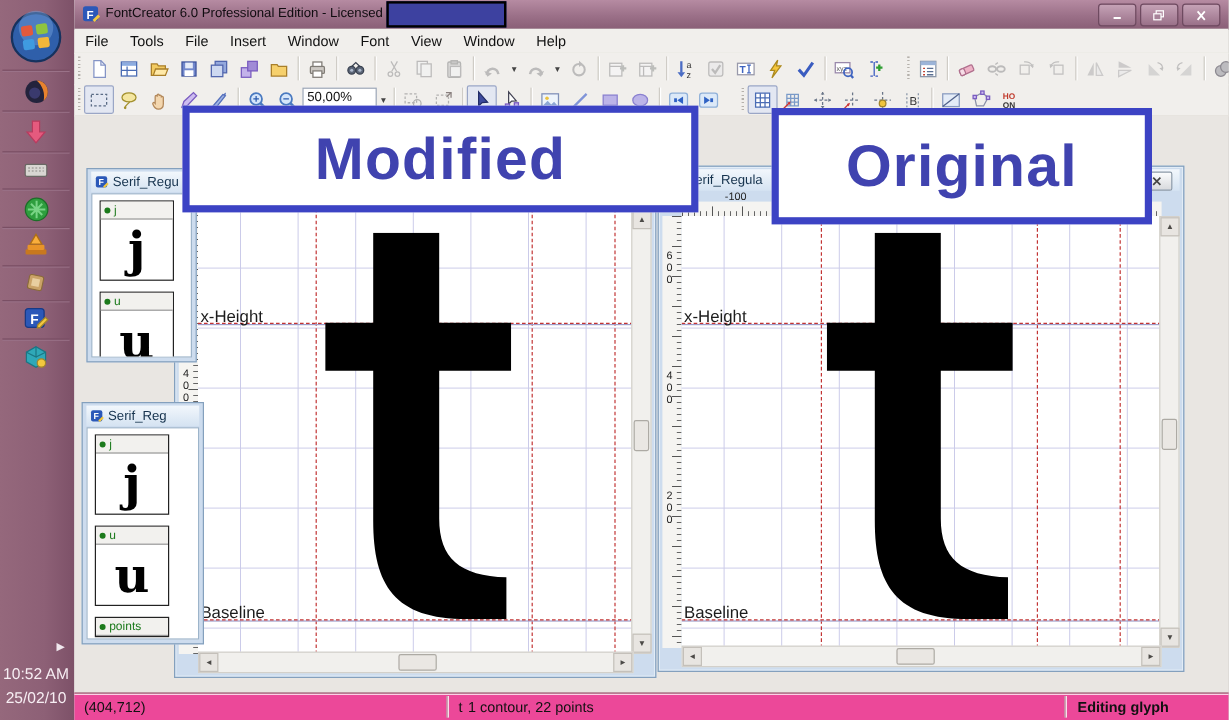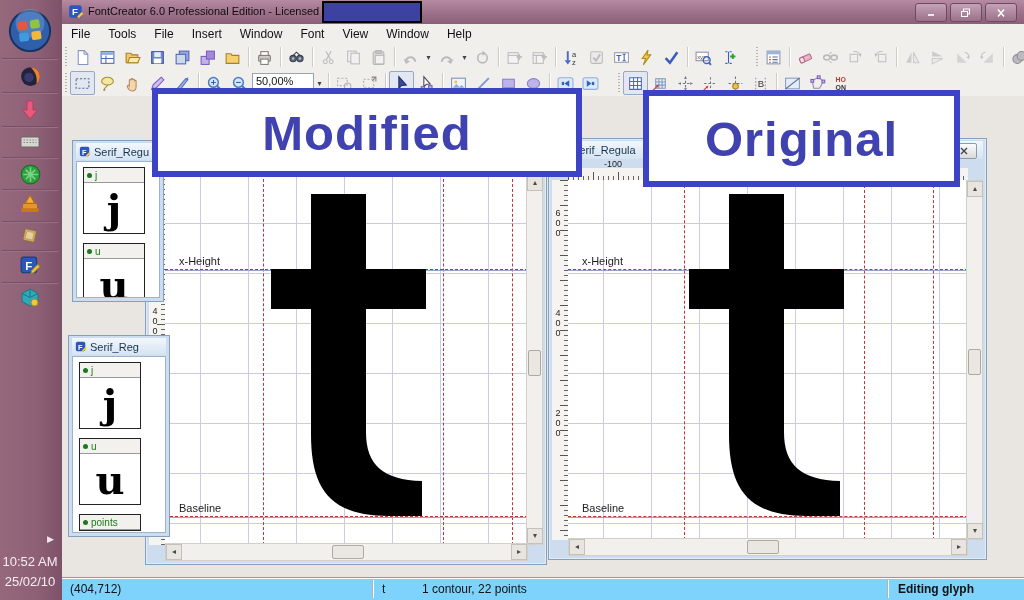--- a/index.html
+++ b/index.html
@@ -56,21 +56,21 @@
      repeating-linear-gradient(to bottom,#555 0 1px,transparent 1px 25px) right top/8px 100% no-repeat,
      repeating-linear-gradient(to bottom,#666 0 1px,transparent 1px 5px) right top/4px 100% no-repeat,#f5f4f1;}
   .vnum{position:absolute;left:0;width:12px;text-align:center;font-size:9px;line-height:10px;color:#222;white-space:pre;}
   .marker{position:absolute;top:1px;font-size:9px;color:#0a0a0a;line-height:9px;}
   .canvas{position:absolute;background:
      linear-gradient(to right,#cbcbe9 1px,transparent 1px),
      linear-gradient(to bottom,#cbcbe9 1px,transparent 1px) #fff;overflow:hidden;}
   .guide-v{position:absolute;top:0;bottom:0;width:0;border-left:1px dashed #c23434;}
   .guide-h{position:absolute;left:0;right:0;height:0;border-top:1px dashed #c23434;}
   .mline{position:absolute;left:0;right:0;height:1px;background:#9e9ecb;}
-  .mlabel{position:absolute;font-size:11px;color:#1c1c1c;background:transparent;margin-left:12px;}
+  .mlabel{position:absolute;font-size:14px;color:#1c1c1c;background:transparent;}
   .glyph-t{position:absolute;}
   
   .hscroll,.vscroll{position:absolute;background:#f1f0ed;border:1px solid #d3d0ca;}
   .sb-thumb{position:absolute;background:#eae7e3;border:1px solid #adaaa4;border-radius:2px;}
   .sb-arrow{position:absolute;font-size:8px;color:#4c4a47;line-height:14px;width:14px;text-align:center;
     background:#e8e5e1;border:1px solid #c4c0ba;}
   
   .ovwin{position:absolute;background:#cddcee;border:1px solid #84a0bd;z-index:2;}
   .ov-title{position:absolute;left:3px;top:2px;right:3px;height:17px;
     background:linear-gradient(#f2f7fc,#d5e3f2);display:flex;align-items:center;font-size:11px;color:#16334e;overflow:hidden;}
@@ -80,21 +80,21 @@
   .cell-h{height:14px;background:#f2f1ee;border-bottom:1px solid #999;display:flex;align-items:center;
     font-size:10px;color:#1c7a1c;padding-left:3px;}
   .cell-h .dot{width:5px;height:5px;border-radius:50%;background:#1c7a1c;margin-right:3px;}
   .cell-b{height:50px;display:flex;align-items:center;justify-content:center;
     font-family:"DejaVu Serif",serif;font-weight:bold;font-size:40px;color:#000;}
   
   .biglabel{position:absolute;background:#fff;border:6px solid #3c43c4;z-index:3;
     display:flex;align-items:center;justify-content:center;
     font-size:49px;font-weight:bold;color:#4043af;letter-spacing:1px;}
   
-  #statusbar{position:absolute;left:0;bottom:0;right:0;height:22px;background:#7dd3fc;
+  #statusbar{position:absolute;left:0;bottom:0;right:0;height:22px;background:#ec4899;
     border-top:1px solid #9c988f;box-shadow:0 1px 0 #fff inset;font-size:12px;color:#111;}
   #statusbar .seg{position:absolute;top:4px;white-space:nowrap;}
   #statusbar .vline{position:absolute;top:2px;bottom:2px;width:1px;background:#b5b1ab;box-shadow:1px 0 0 #fff;}
 </style>
 </head>
 <body>
 
 <div id="screen">
 
   <div id="taskbar">
@@ -805,18 +805,18 @@
       </div>
       <div class="biglabel" style="left:90px;top:-8px;width:418px;height:77px;">
         <span>Modified</span>
       </div>
     </div>
 
     <div id="statusbar">
       <span class="seg" style="left:8px;">(404,712)</span>
       <span class="vline" style="left:310px;"></span>
       <span class="seg" style="left:320px;">t</span>
-      <span class="seg" style="left:360px;">1 contour, 22 points</span>
+      <span class="seg" style="left:328px;">1 contour, 22 points</span>
       <span class="vline" style="left:825px;"></span>
       <span class="seg" style="left:836px;font-weight:bold;">Editing glyph</span>
     </div>
   </div>
 </div>
 
 </body></html>

